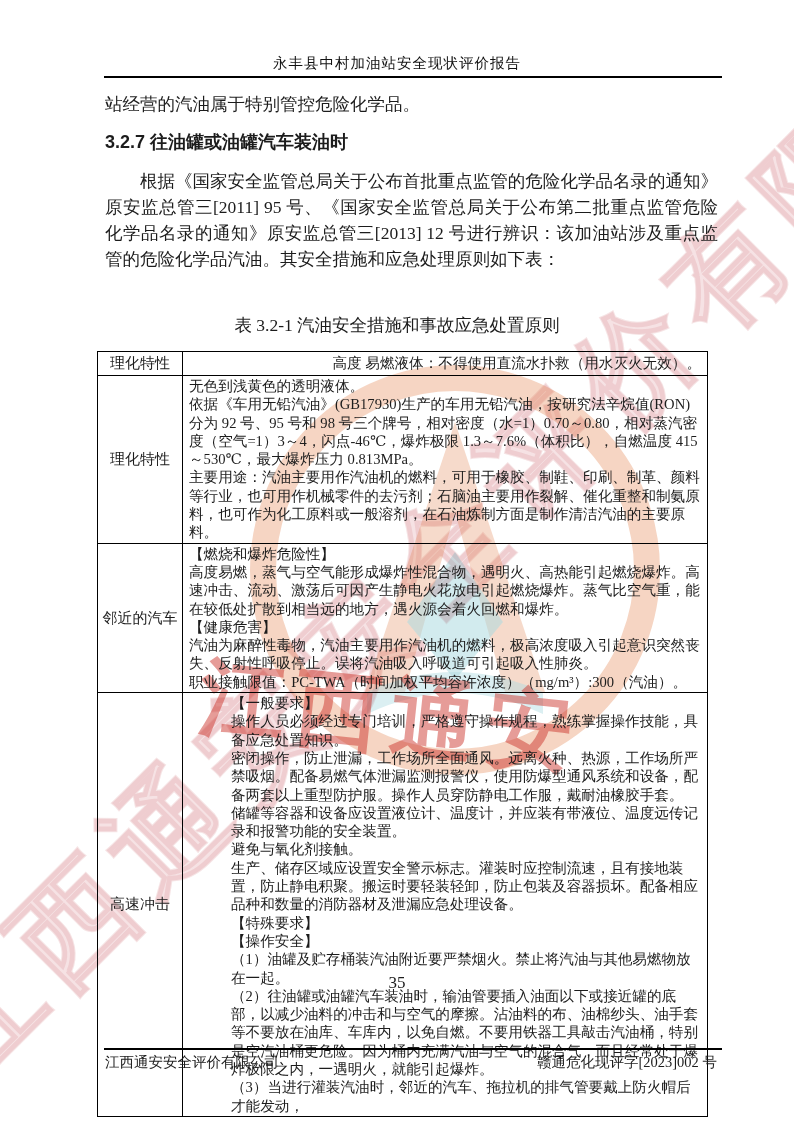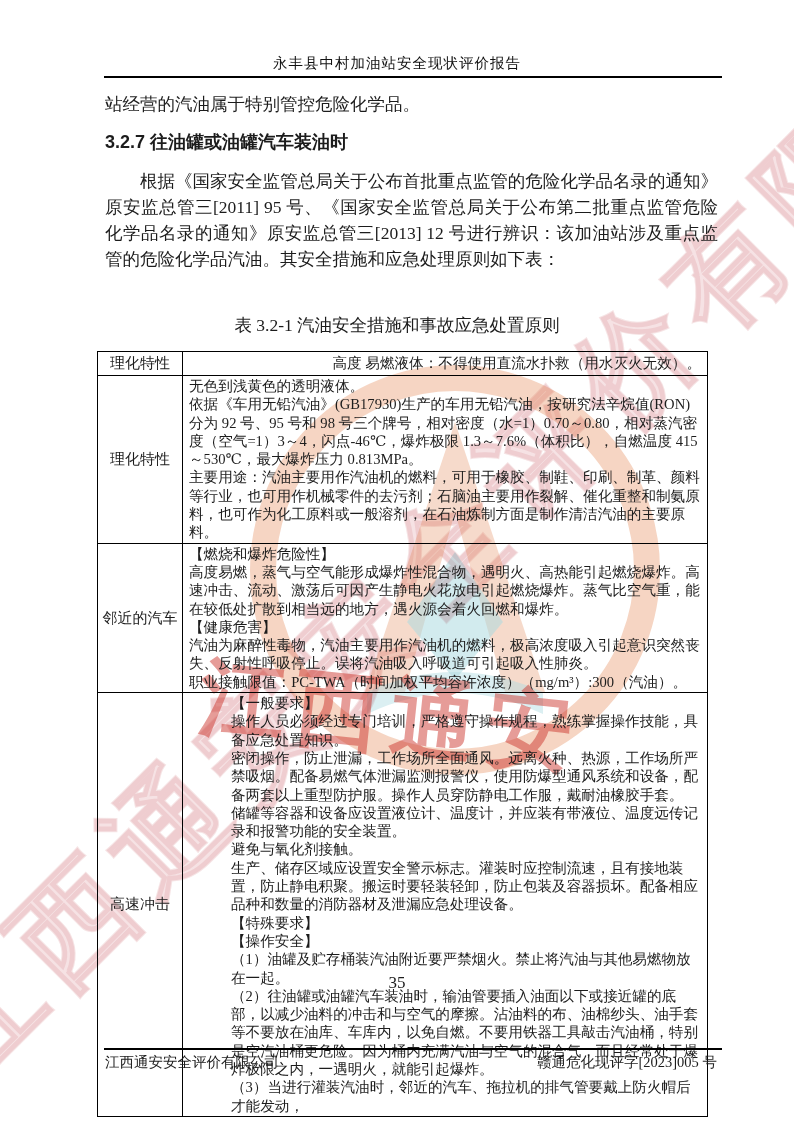--- a/index.html
+++ b/index.html
@@ -138,17 +138,17 @@
 （3）当进行灌装汽油时，邻近的汽车、拖拉机的排气管要戴上防火帽后才能发动，</div>
             </td>
       </tr>
     </tbody>
       </table>
 
     <div class="footer-pagenum">35</div>
     <div class="footer-rule"></div>
     <div class="footer-bar">
       <span class="footer-company">江西通安安全评价有限公司</span>
-      <span class="footer-docnum">赣通危化现评字[2023]005 号</span>
+      <span class="footer-docnum">赣通危化现评字[2023]002 号</span>
     </div>
 
   </div>
 </div>
 
 </body></html>

